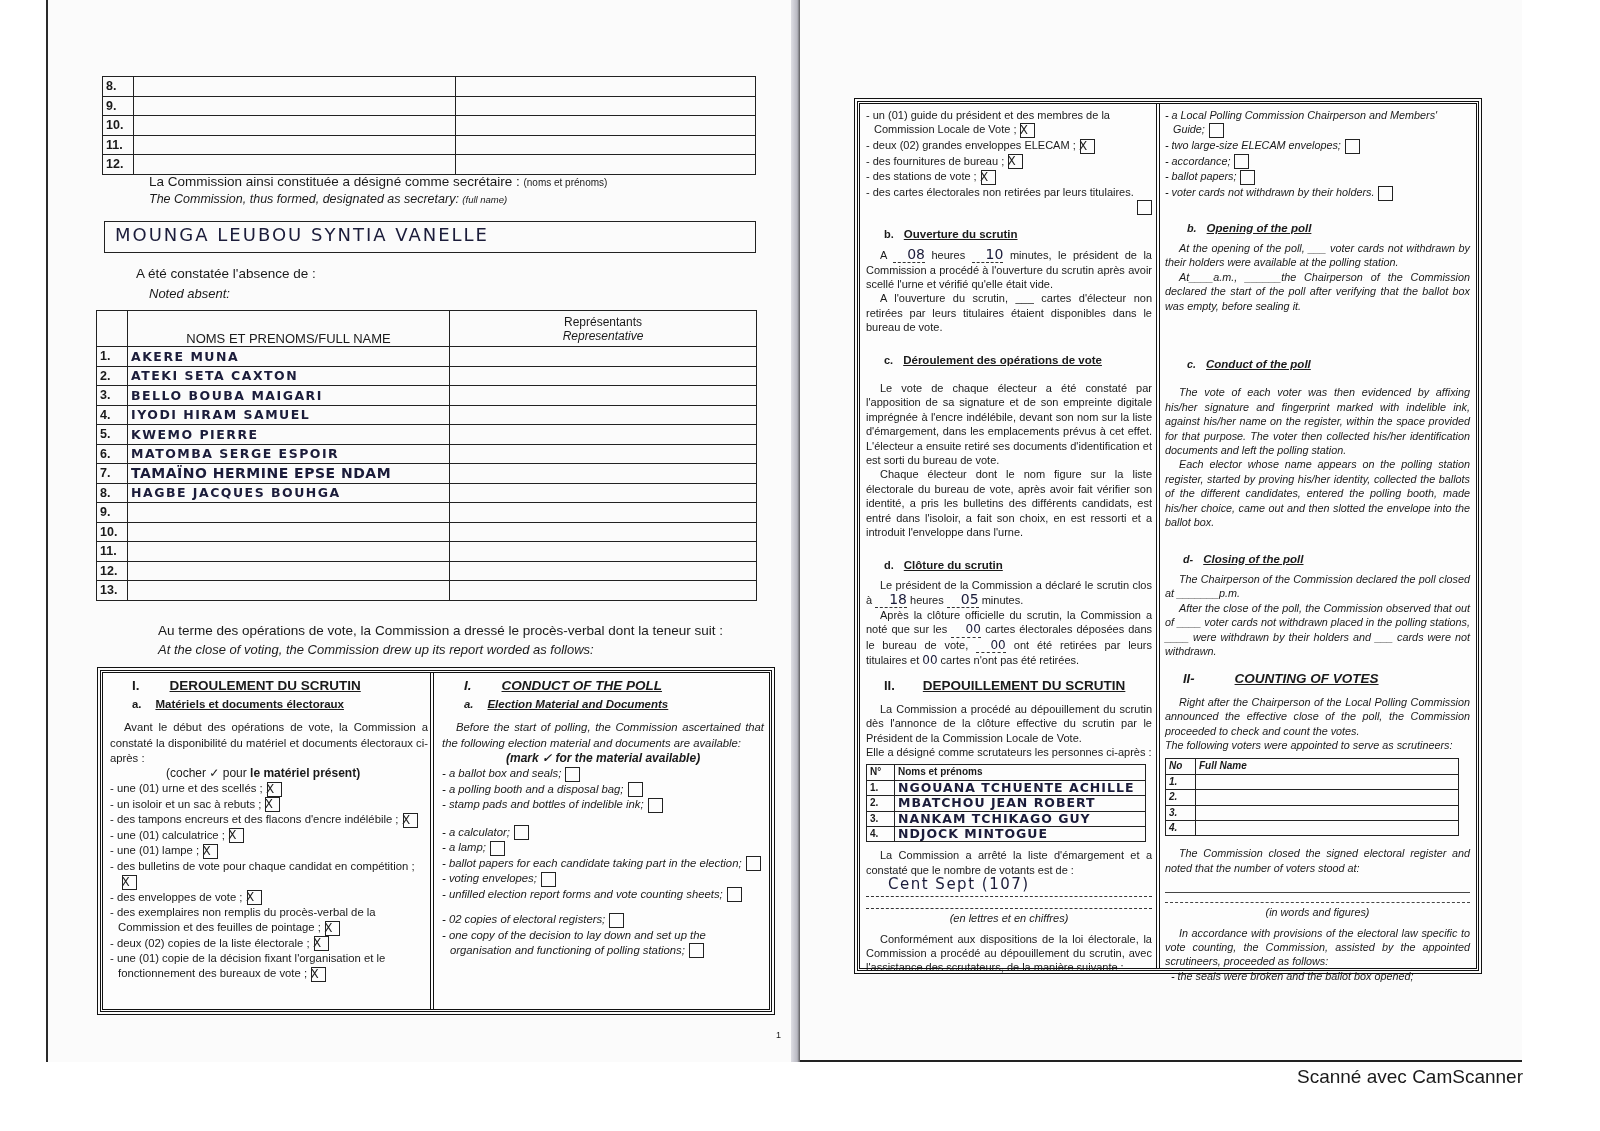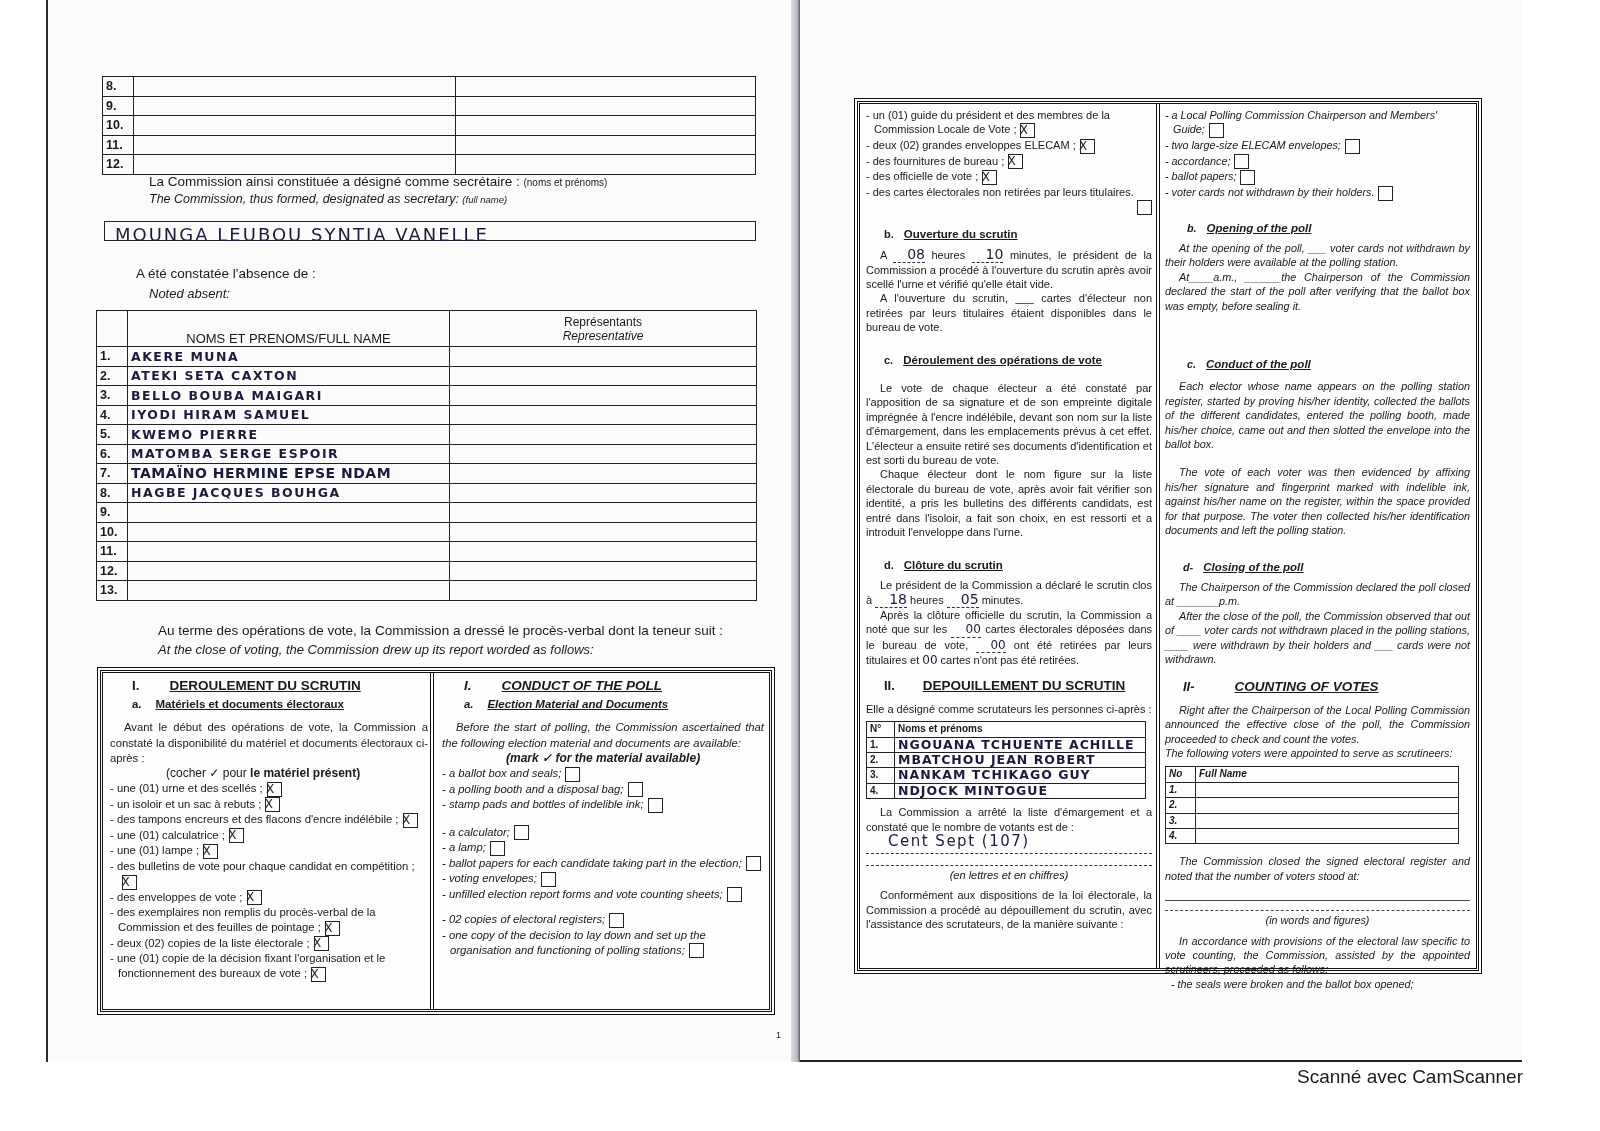--- a/index.html
+++ b/index.html
@@ -18,21 +18,21 @@
   
   table.grid { border-collapse: collapse; position: absolute; }
   table.grid td, table.grid th { border: 1.4px solid #222; font-size: 12.5px; height: 19.5px; padding: 0 3px; text-align: left; font-weight: bold; }
   .num-col { width: 31px; }
   .hand { font-family: "DejaVu Sans", sans-serif; font-size: 17px; color: #1b1c3a; letter-spacing: 1.5px; font-weight: normal; white-space: nowrap; }
   .hand-sm { font-family: "DejaVu Sans", sans-serif; font-size: 13px; color: #1b1c3a; letter-spacing: 1px; white-space: nowrap; font-weight: normal; }
 
   .txt { position: absolute; font-size: 13.5px; line-height: 17px; }
   .txt.it { font-style: italic; font-size: 12.5px; }
 
-  .secretary-box { position: absolute; left: 104px; top: 221px; width: 652px; height: 20px; border: 1.6px solid #222; padding: 2px 10px; }
+  .secretary-box { position: absolute; left: 104px; top: 221px; width: 652px; height: 32px; border: 1.6px solid #222; padding: 2px 10px; }
 
   
   .frame { position: absolute; border: 3px double #111; outline: 1.5px solid #111; outline-offset: 2px; background: #fdfdfd; }
   .col { position: absolute; font-size: 11.3px; line-height: 15.2px; }
   .col.it { font-style: italic; }
   .sec-h { font-weight: bold; text-decoration: underline; font-size: 13.5px; }
   .sub-h { font-weight: bold; text-decoration: underline; font-size: 11.5px; }
   .par { text-align: justify; text-indent: 14px; }
   .li { padding-left: 8px; text-indent: -8px; }
   .cb { display: inline-block; width: 15px; height: 15px; border: 1.4px solid #222; vertical-align: middle; text-align: center; font-size: 12px; line-height: 13px; font-family: "DejaVu Sans", sans-serif; color: #222; margin-left: 4px; }
@@ -232,21 +232,21 @@
 
 <div id="page-right" class="page"></div>
 
 <div class="frame" style="left:857px; top:101px; width:622px; height:870px;"></div>
 <div class="vdiv" style="left:1156px; top:103px; height:866px;"></div>
 
 <div class="col narrow" style="left:866px; top:108px; width:286px; font-size:11px; line-height:14.4px;">
   <div class="li"><span>- un (01) guide du président et des membres de la Commission Locale de Vote ;</span><span class="cb">X</span></div>
   <div class="li"><span>- deux (02) grandes enveloppes ELECAM ;</span><span class="cb">X</span></div>
   <div class="li"><span>- des fournitures de bureau ;</span><span class="cb">X</span></div>
-  <div class="li"><span>- des officielle de vote ;</span><span class="cb">X</span></div>
+  <div class="li"><span>- des stations de vote ;</span><span class="cb">X</span></div>
   <div class="li"><span>- des cartes électorales non retirées par leurs titulaires.</span></div>
   <div style="text-align:right;"><span class="cb"></span></div>
 
   <div style="display:flex; gap:10px; padding-left:18px; margin:12px 0 6px;">
     <b>b.</b>
     <span class="sub-h">Ouverture du scrutin</span>
   </div>
   <div class="par">
     <span>A</span>
     <span class="blank fill">08</span>
@@ -281,20 +281,21 @@
     <span class="blank fill" style="font-size:12px">00</span>
     <span>ont été retirées par leurs titulaires et</span>
     <span class="fill" style="font-size:12px">00</span>
     <span>cartes n'ont pas été retirées.</span>
   </div>
 
   <div style="display:flex; gap:28px; padding-left:18px; margin:12px 0 8px;">
     <b style="font-size:13px">II.</b>
     <span class="sec-h">DEPOUILLEMENT DU SCRUTIN</span>
   </div>
+  <div class="par">La Commission a procédé au dépouillement du scrutin dès l'annonce de la clôture effective du scrutin par le Président de la Commission Locale de Vote.</div>
   <div>Elle a désigné comme scrutateurs les personnes ci-après :</div>
 
   <table class="grid" style="position:relative; width:280px; margin-top:5px;">
     <tbody>
         <tr>
           <th style="width:28px; font-size:10px; height:14px;">N°</th>
           <th style="font-size:10px; height:14px;">Noms et prénoms</th>
         </tr>
     <tr>
           <td style="height:15px; font-size:10px;">1.</td>
@@ -335,22 +336,22 @@
     <b>b.</b>
     <span class="sub-h">Opening of the poll</span>
   </div>
   <div class="par">At the opening of the poll, ___ voter cards not withdrawn by their holders were available at the polling station.</div>
   <div class="par">At____a.m., ______the Chairperson of the Commission declared the start of the poll after verifying that the ballot box was empty, before sealing it.</div>
 
   <div style="display:flex; gap:10px; padding-left:22px; margin:44px 0 8px;">
     <b>c.</b>
     <span class="sub-h">Conduct of the poll</span>
   </div>
+  <div class="par" style="margin-top:14px;">The vote of each voter was then evidenced by affixing his/her signature and fingerprint marked with indelible ink, against his/her name on the register, within the space provided for that purpose. The voter then collected his/her identification documents and left the polling station.</div>
   <div class="par">Each elector whose name appears on the polling station register, started by proving his/her identity, collected the ballots of the different candidates, entered the polling booth, made his/her choice, came out and then slotted the envelope into the ballot box.</div>
-  <div class="par" style="margin-top:14px;">The vote of each voter was then evidenced by affixing his/her signature and fingerprint marked with indelible ink, against his/her name on the register, within the space provided for that purpose. The voter then collected his/her identification documents and left the polling station.</div>
 
   <div style="display:flex; gap:10px; padding-left:18px; margin:22px 0 6px;">
     <b>d-</b>
     <span class="sub-h">Closing of the poll</span>
   </div>
   <div class="par">The Chairperson of the Commission declared the poll closed at _______p.m.</div>
   <div class="par">After the close of the poll, the Commission observed that out of ____ voter cards not withdrawn placed in the polling stations, ____ were withdrawn by their holders and ___ cards were not withdrawn.</div>
 
   <div style="display:flex; gap:40px; padding-left:18px; margin:14px 0 8px;">
     <b style="font-size:13px">II-</b>

